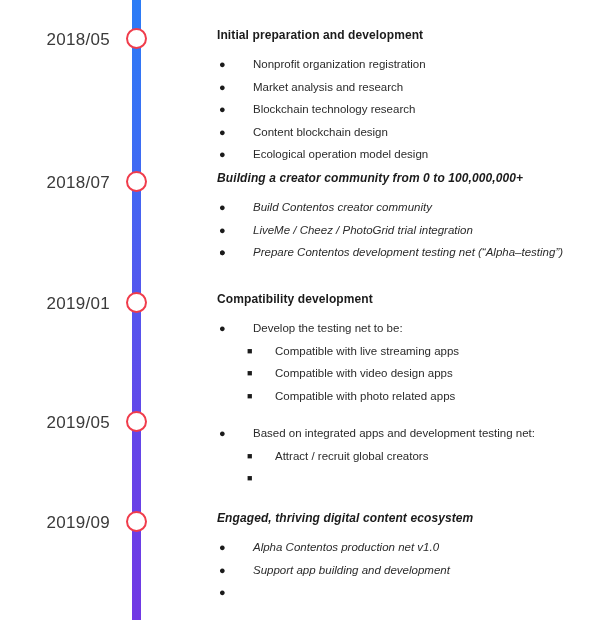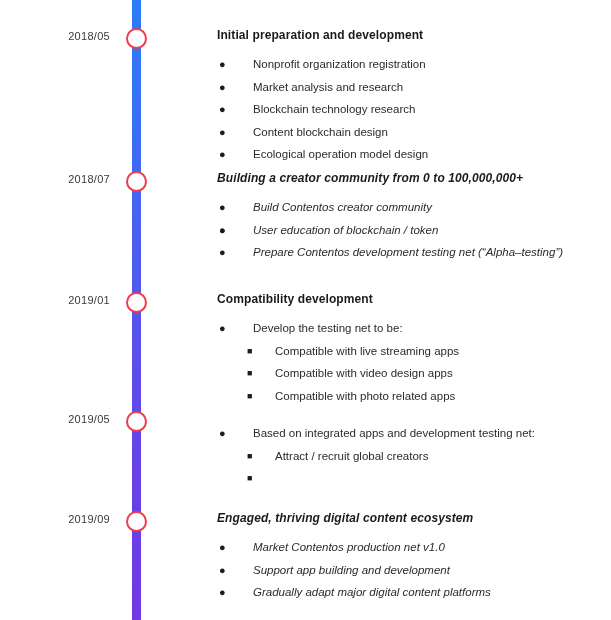--- a/index.html
+++ b/index.html
@@ -42,21 +42,21 @@
     border-radius: 50%;
     background: #ffffff;
   }
 
   
   .milestone-date {
     position: absolute;
     left: 0;
     width: 110px;
     text-align: right;
-    font-size: 11px;
+    font-size: 17px;
     letter-spacing: 0.3px;
     color: #3a3a3a;
     white-space: nowrap;
   }
 
   
   .milestone-body {
     position: absolute;
     left: 188px;
     width: 415px;
@@ -148,22 +148,22 @@
           <li class="bullet-item level-1"><span class="bullet-glyph">●</span><span>Market analysis and research</span></li>
           <li class="bullet-item level-1"><span class="bullet-glyph">●</span><span>Blockchain technology research</span></li>
           <li class="bullet-item level-1"><span class="bullet-glyph">●</span><span>Content blockchain design</span></li>
           <li class="bullet-item level-1"><span class="bullet-glyph">●</span><span>Ecological operation model design</span></li>
         </ul>
       </div>
       <div class="milestone-body" style="top: 171px; font-style: italic;">
         <div class="milestone-title">Building a creator community from 0 to 100,000,000+</div>
         <ul class="bullet-list level-1">
           <li class="bullet-item level-1"><span class="bullet-glyph">●</span><span>Build Contentos creator community</span></li>
+          <li class="bullet-item level-1"><span class="bullet-glyph">●</span><span>LiveMe / Cheez / PhotoGrid trial integration</span></li>
           <li class="bullet-item level-1"><span class="bullet-glyph">●</span></li>
-          <li class="bullet-item level-1"><span class="bullet-glyph">●</span><span>User education of blockchain / token</span></li>
           <li class="bullet-item level-1"><span class="bullet-glyph">●</span><span>Prepare Contentos development testing net (“Alpha–testing”)</span></li>
         </ul>
       </div>
       <div class="milestone-body" style="top: 292px;">
         <div class="milestone-title">Compatibility development</div>
         <ul class="bullet-list level-1">
           <li class="bullet-item level-1"><span class="bullet-glyph">●</span><span>Develop the testing net to be:</span></li>
           <ul class="bullet-list level-2">
             <li class="bullet-item level-2"><span class="bullet-glyph">■</span><span>Compatible with live streaming apps</span></li>
             <li class="bullet-item level-2"><span class="bullet-glyph">■</span><span>Compatible with video design apps</span></li>
@@ -176,20 +176,20 @@
           <li class="bullet-item level-1"><span class="bullet-glyph">●</span><span>Based on integrated apps and development testing net:</span></li>
           <ul class="bullet-list level-2">
             <li class="bullet-item level-2"><span class="bullet-glyph">■</span><span>Attract / recruit global creators</span></li>
             <li class="bullet-item level-2"><span class="bullet-glyph">■</span></li>
           </ul>
         </ul>
       </div>
       <div class="milestone-body" style="top: 511px; font-style: italic;">
         <div class="milestone-title">Engaged, thriving digital content ecosystem</div>
         <ul class="bullet-list level-1">
-          <li class="bullet-item level-1"><span class="bullet-glyph">●</span><span>Market Contentos production net v1.0</span></li>
+          <li class="bullet-item level-1"><span class="bullet-glyph">●</span><span>Alpha Contentos production net v1.0</span></li>
           <li class="bullet-item level-1"><span class="bullet-glyph">●</span><span>Support app building and development</span></li>
-          <li class="bullet-item level-1"><span class="bullet-glyph">●</span><span>Gradually adapt major digital content platforms</span></li>
+          <li class="bullet-item level-1"><span class="bullet-glyph">●</span></li>
         </ul>
       </div>
     </div>
 
 </div>
 
 </body></html>

